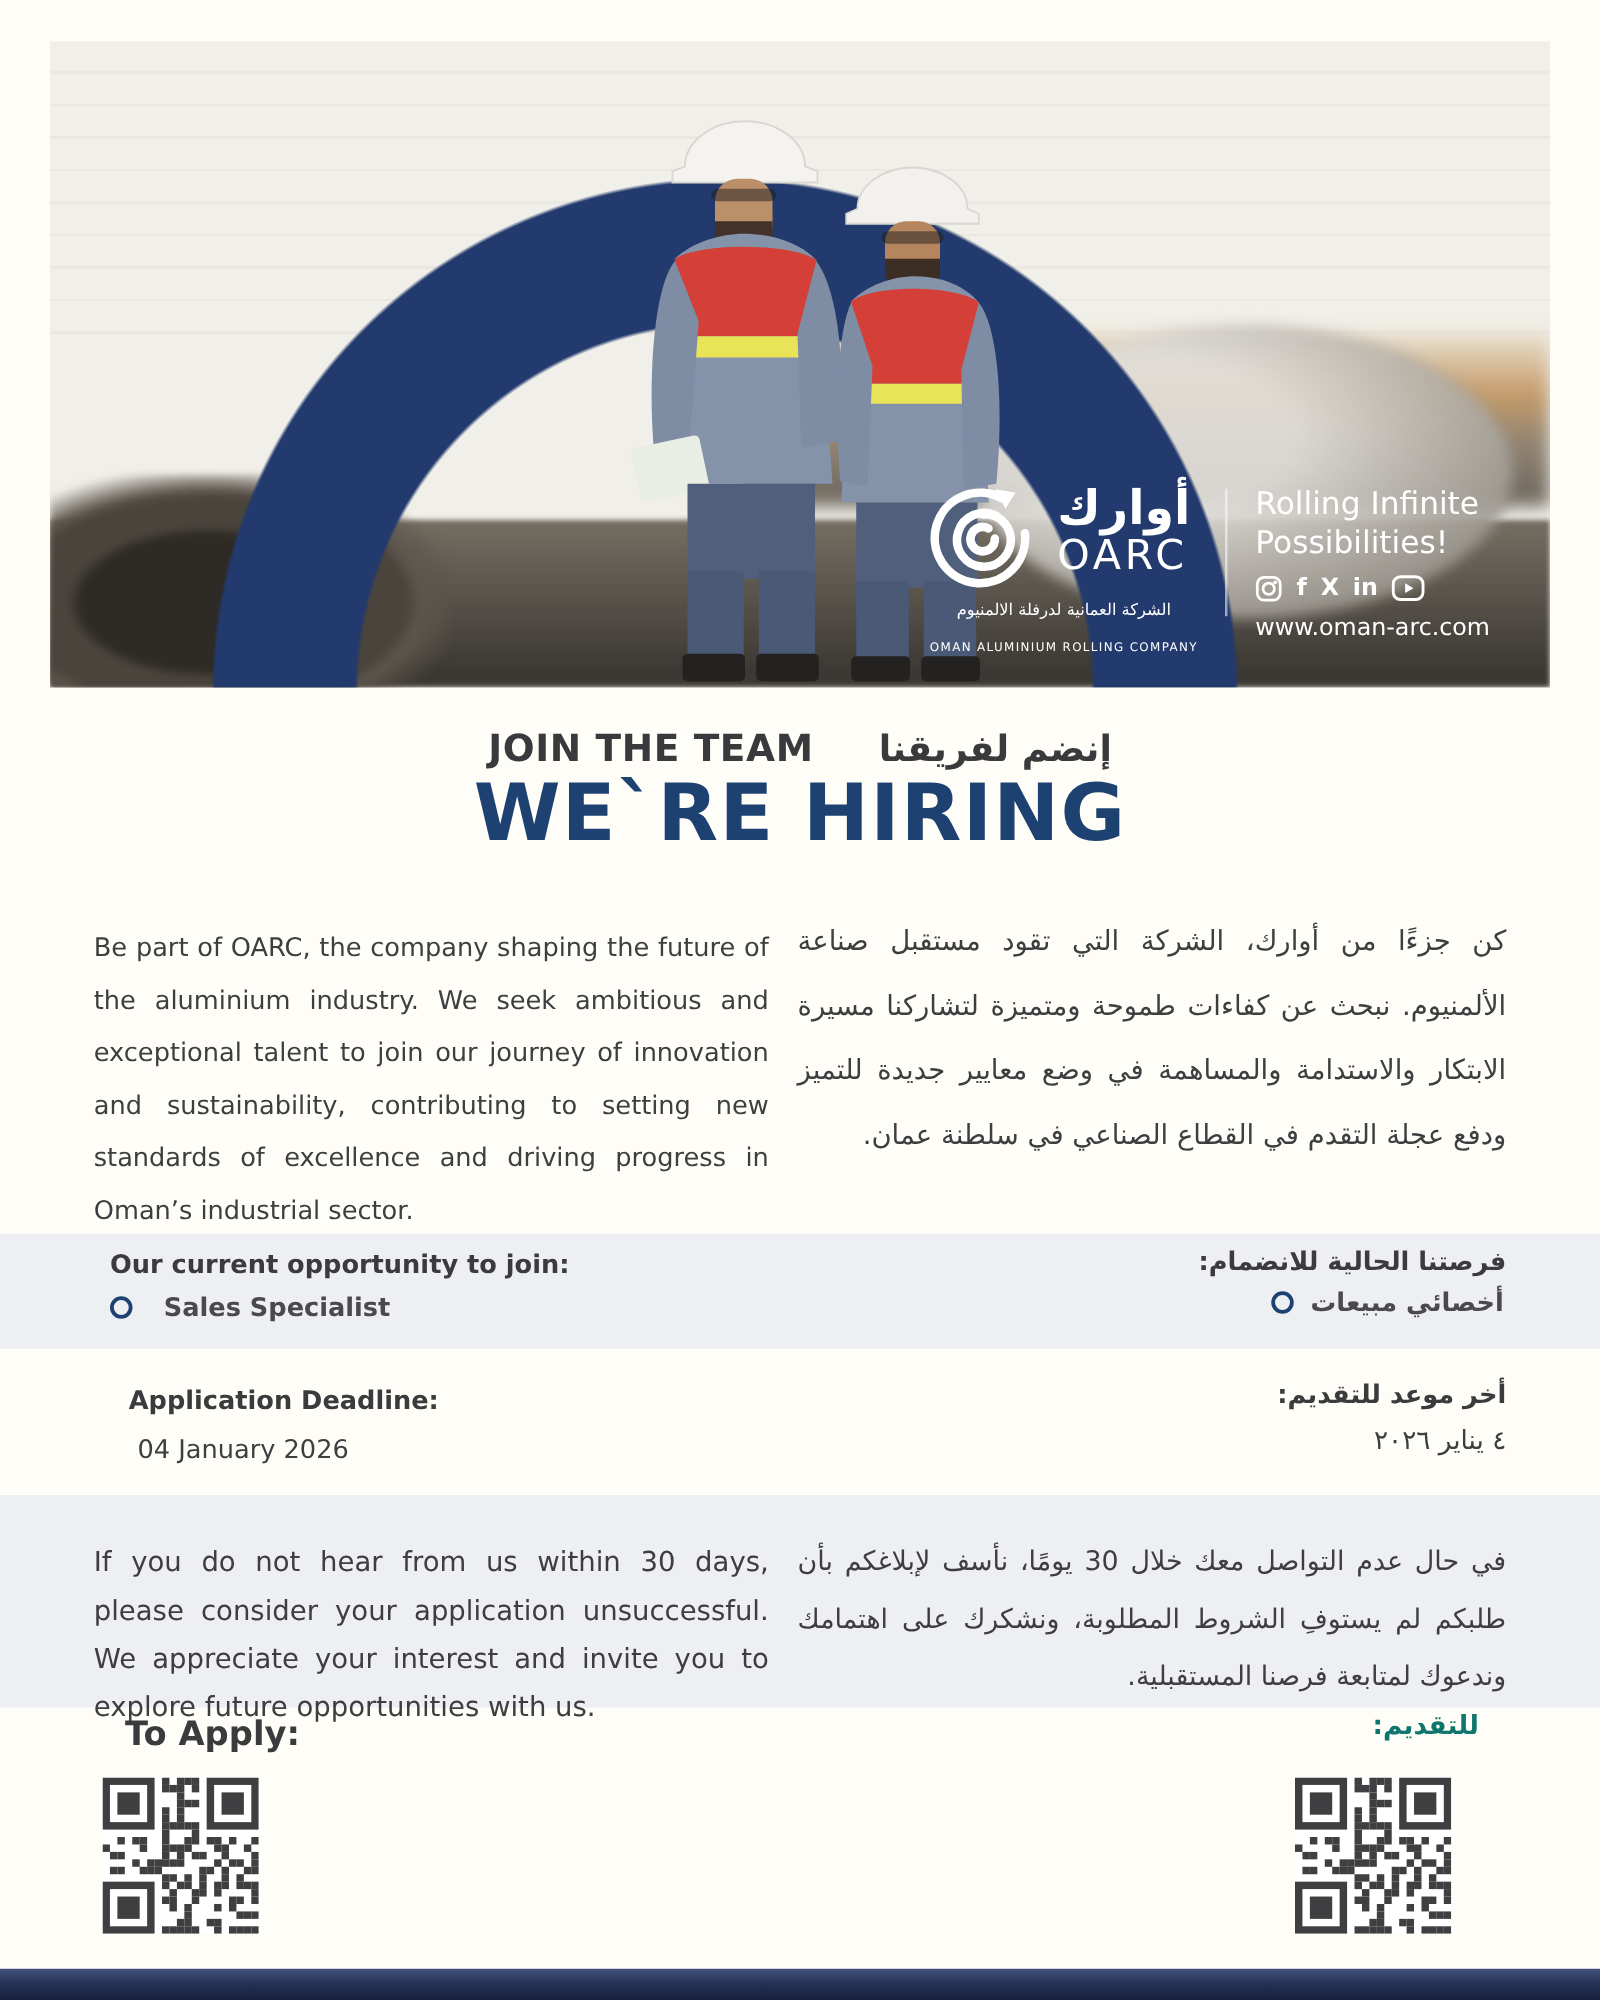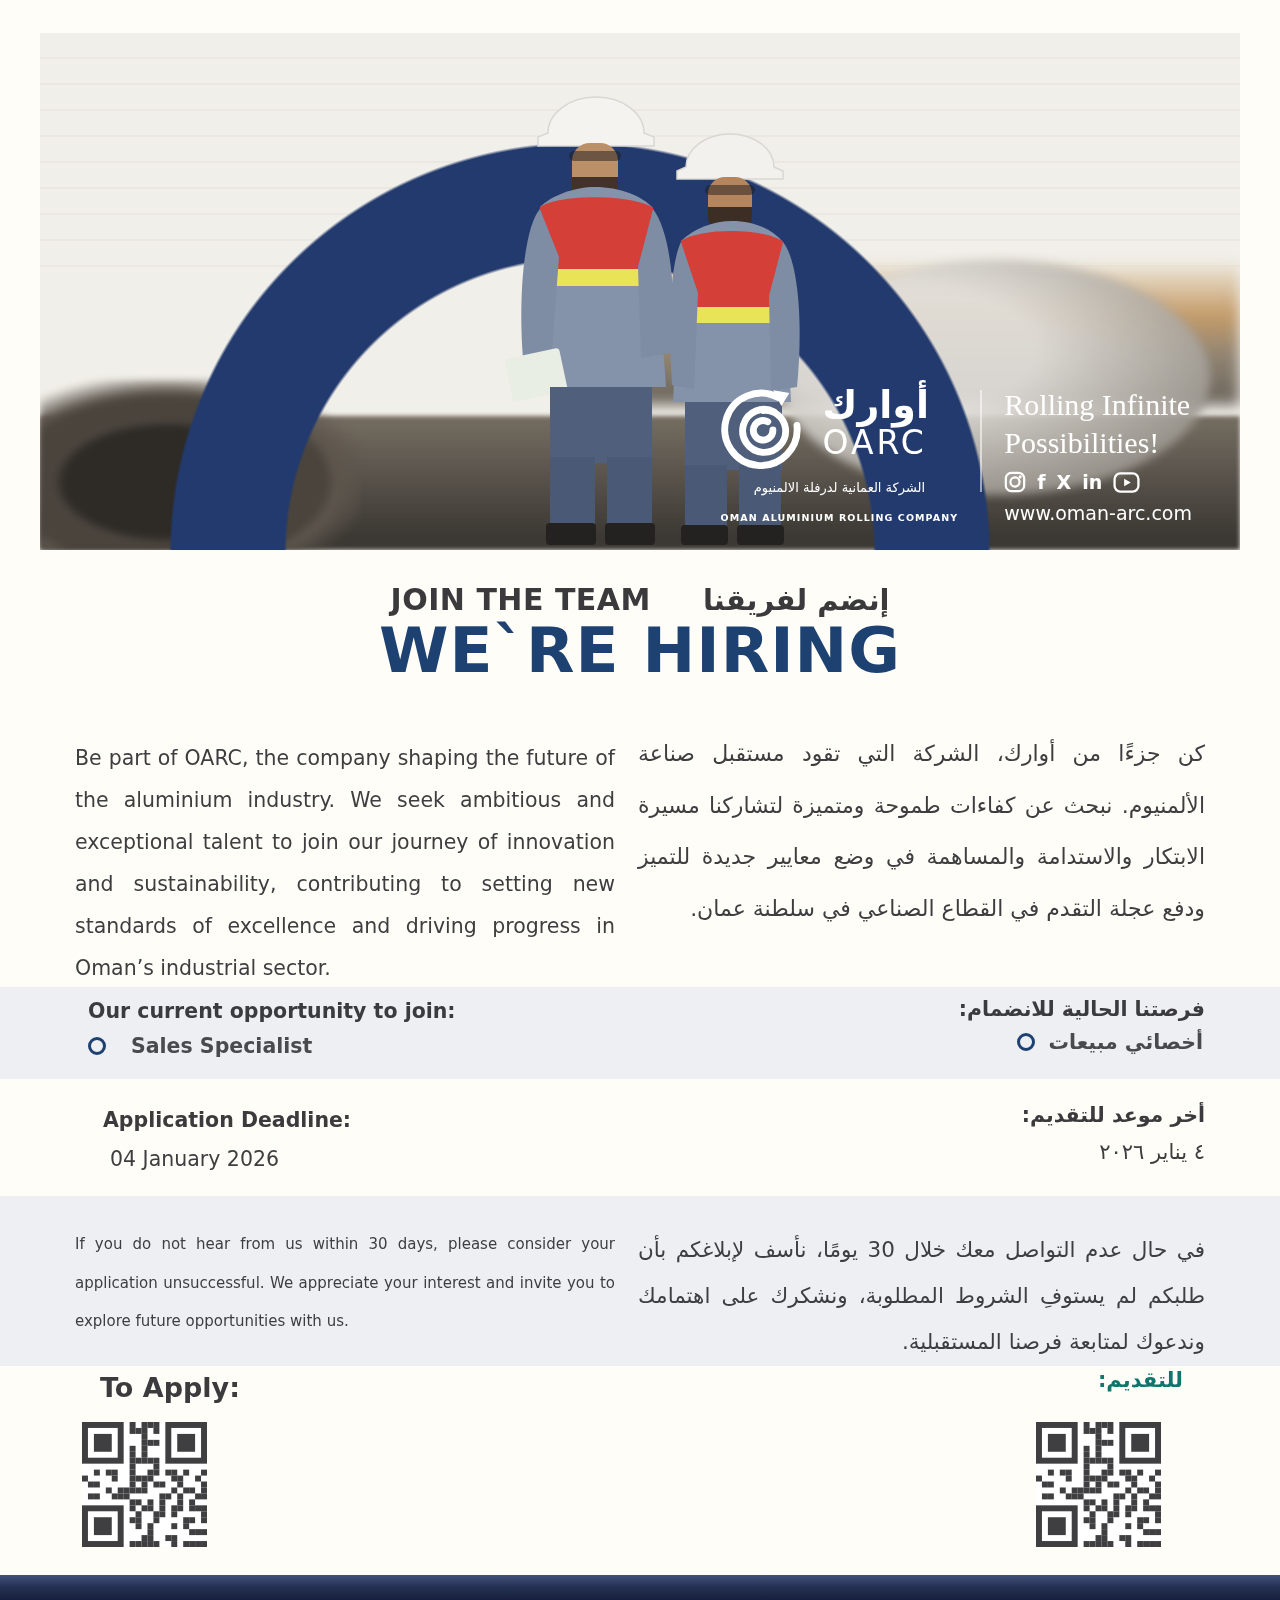--- a/index.html
+++ b/index.html
@@ -30,24 +30,24 @@
   .workers{position:absolute;left:440px;top:22px;width:330px;height:495px;}
 
   
   .logo-block{position:absolute;right:48px;bottom:26px;display:flex;gap:22px;align-items:flex-start;color:#fff;}
   .logo-top{display:flex;gap:14px;align-items:flex-start;}
   .logo-icon{width:88px;height:88px;transform:rotate(-8deg);}
   .logo-names{display:flex;flex-direction:column;align-items:flex-start;line-height:1.05;}
   .logo-ar{font-size:38px;font-weight:700;}
   .logo-latin{font-size:33px;letter-spacing:3px;font-weight:400;}
   .logo-sub-ar{font-size:13px;margin-top:6px;text-align:center;}
-  .logo-sub-en{font-size:9.5px;font-weight:700;letter-spacing:1.1px;margin-top:17px;text-align:center;}
+  .logo-sub-en{font-size:9.5px;font-weight:400;letter-spacing:1.1px;margin-top:17px;text-align:center;}
   .logo-divider{width:2px;height:102px;background:rgba(255,255,255,.55);margin-top:4px;}
   .logo-right{display:flex;flex-direction:column;align-items:flex-start;}
-  .tagline{font-size:30px;line-height:1.25;font-family:Liberation Serif, serif;}
+  .tagline{font-size:25px;line-height:1.25;}
   .social-row{display:flex;align-items:center;gap:11px;margin-top:9px;height:24px;}
   .soc-letter{font-weight:700;font-size:19px;line-height:1;}
   .soc-svg{display:block;}
   .website{font-size:19px;margin-top:7px;border-top:1px solid rgba(255,255,255,.0);}
 
   
   .heading-row{position:absolute;top:582px;left:0;width:1280px;display:flex;justify-content:center;
                gap:52px;align-items:baseline;}
   .join-en{font-size:30px;font-weight:700;color:#3a3a3c;letter-spacing:.5px;}
   .join-ar{font-size:29px;font-weight:700;color:#3a3a3c;direction:rtl;}
@@ -71,21 +71,21 @@
   .role-text{font-size:20.5px;font-weight:700;color:#4a4a4c;}
 
   
   .deadline-en{position:absolute;left:103px;top:1108px;}
   .deadline-en .date{margin-top:15px;margin-left:7px;font-size:20.5px;color:#3e3e40;}
   .deadline-ar{position:absolute;right:75px;top:1103px;direction:rtl;text-align:right;}
   .deadline-ar .date{margin-top:13px;padding-left:52px;font-size:21px;color:#3e3e40;}
 
   
   #band-disclaimer{top:1196px;height:170px;}
-  .disc-en{position:absolute;left:75px;top:14px;width:540px;font-size:15px;line-height:38.5px;text-align:justify;}
+  .disc-en{position:absolute;left:75px;top:14px;width:540px;font-size:22px;line-height:38.5px;text-align:justify;}
   .disc-ar{position:absolute;right:75px;top:9px;width:567px;font-size:21.5px;line-height:46px;
            direction:rtl;text-align:justify;}
 
   
   .apply-label-en{position:absolute;left:100px;top:1372px;font-size:27px;font-weight:700;color:#3b3b3d;}
   .apply-label-ar{position:absolute;right:97px;top:1368px;font-size:21px;font-weight:700;color:#0f766e;direction:rtl;}
   .qr{position:absolute;top:1422px;width:125px;height:125px;}
   .qr svg{width:100%;height:100%;display:block;}
   #qr-left{left:82px;}
   #qr-right{left:1036px;}

